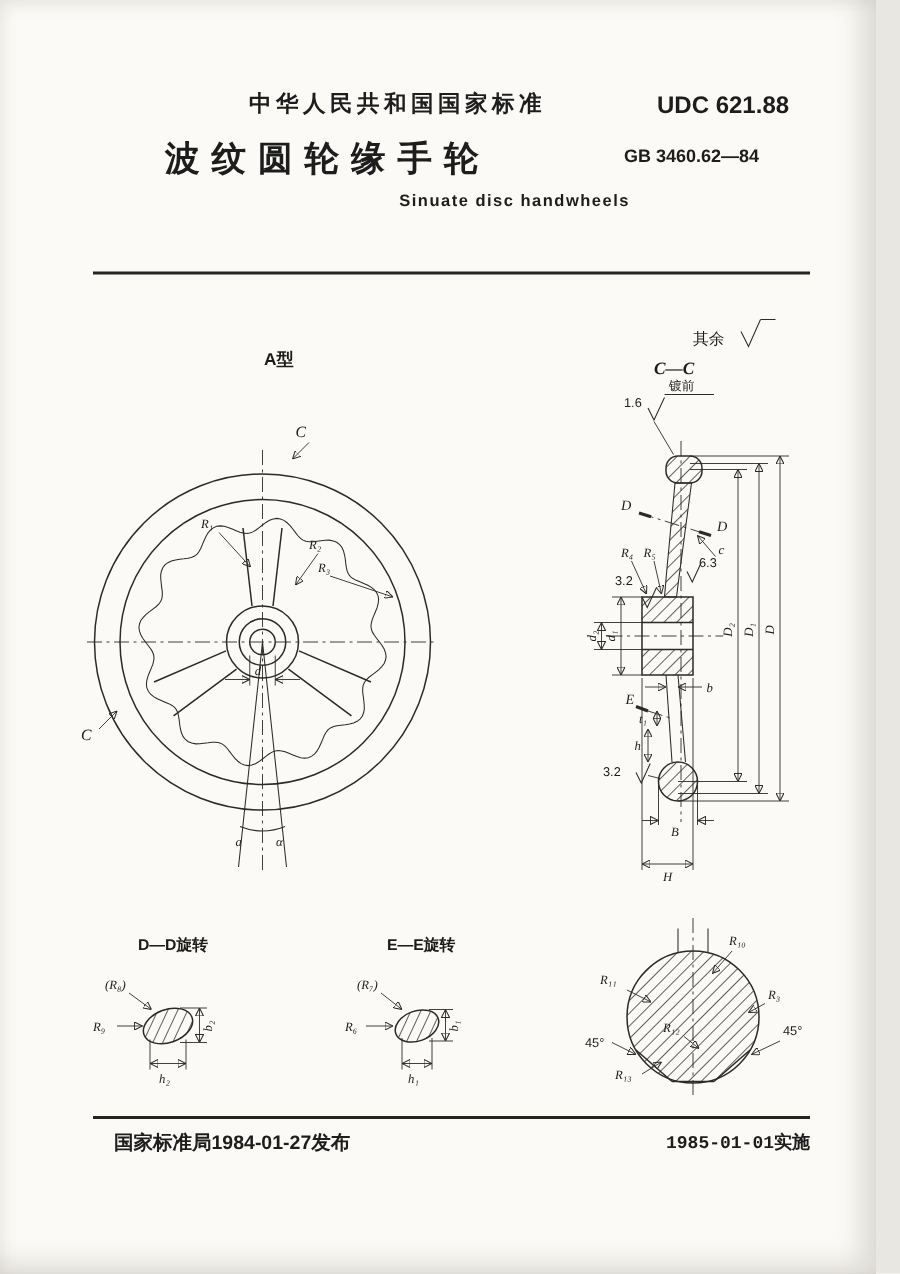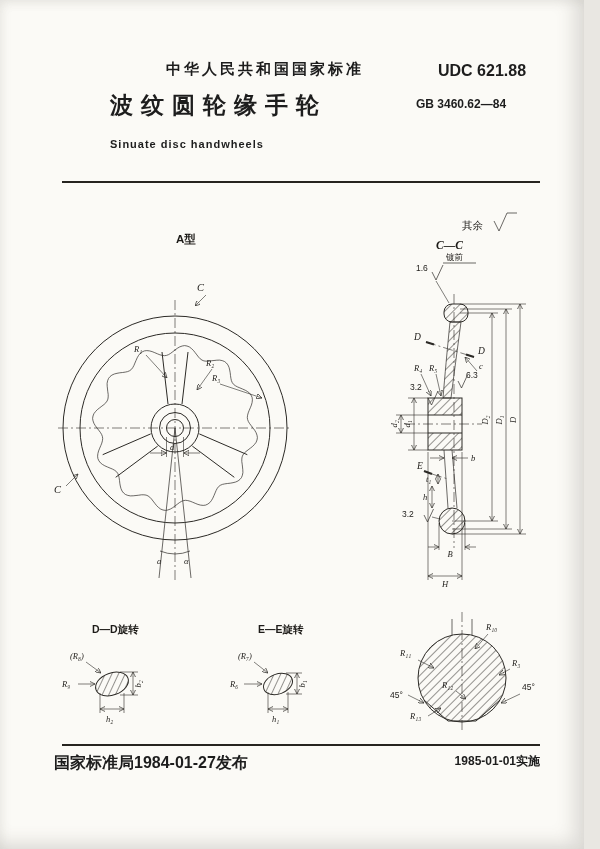--- a/index.html
+++ b/index.html
@@ -14,26 +14,26 @@
     background:#fbfaf6;
     box-shadow:inset -10px -6px 18px rgba(90,85,75,.18), inset 3px 3px 10px rgba(90,85,75,.08);
     overflow:hidden;
   }
   .abs{position:absolute;}
   .b{font-weight:bold;}
   .hdr-org{left:120px;top:60px;width:290px;text-align:center;font-size:15px;letter-spacing:3px;}
   .hdr-udc{left:438px;top:62px;font-size:16px;}
   .hdr-std{left:416px;top:97px;font-size:12px;}
   .hdr-cn{left:110px;top:90px;width:310px;text-align:left;font-size:23px;letter-spacing:8px;}
-  .hdr-en{left:110px;top:138px;width:310px;text-align:left;font-size:11px;letter-spacing:1px;}
+  .hdr-en{left:110px;top:128px;width:310px;text-align:right;font-size:11px;letter-spacing:1px;}
   .rule{height:2px;background:#26241f;}
   .rule-top{left:62px;top:181px;width:478px;}
   .rule-bot{left:62px;top:744px;width:478px;}
-  .ft-issued{left:54px;top:753px;font-size:16px;}
-  .ft-impl{left:380px;top:753px;width:160px;text-align:right;font-size:12px;}
+  .ft-issued{left:76px;top:753px;font-size:13px;}
+  .ft-impl{left:380px;top:753px;width:160px;text-align:right;font-size:12px;font-family:Liberation Mono, monospace;}
   svg.draw{position:absolute;left:0;top:0;}
   svg.draw line, svg.draw path, svg.draw circle, svg.draw ellipse, svg.draw rect{
     stroke:#2c2a26;fill:none;stroke-width:1;
   }
   svg.draw .thin{stroke-width:.7;}
   svg.draw .sw2{stroke-width:2.2;}
   svg.draw .cl{stroke-width:.6;stroke-dasharray:10 3 2 3;}
   svg.draw .dim{stroke-width:.6;}
   svg.draw .hf{fill:url(#hatch);}
   svg.draw .hx{fill:url(#hatch);stroke:none;}

